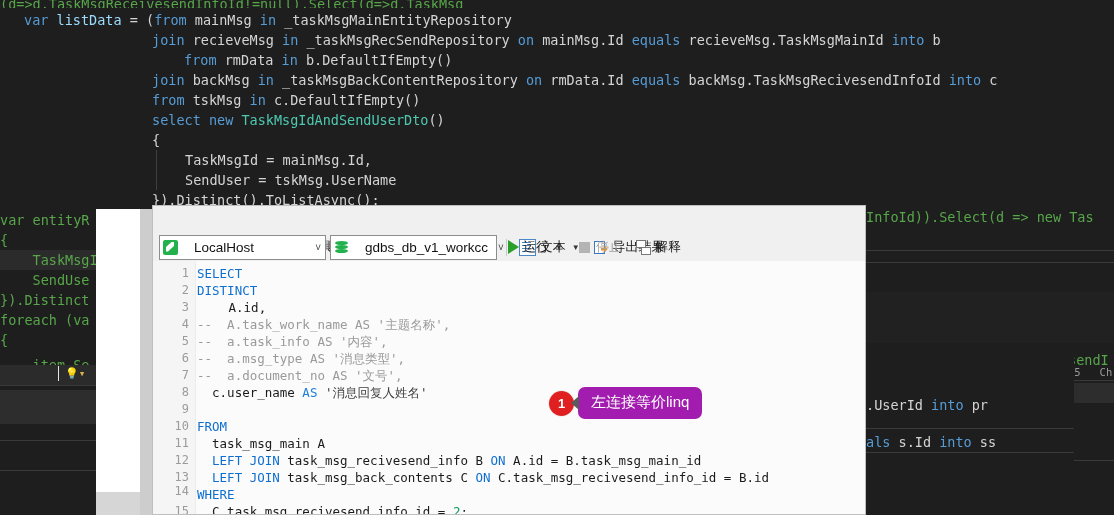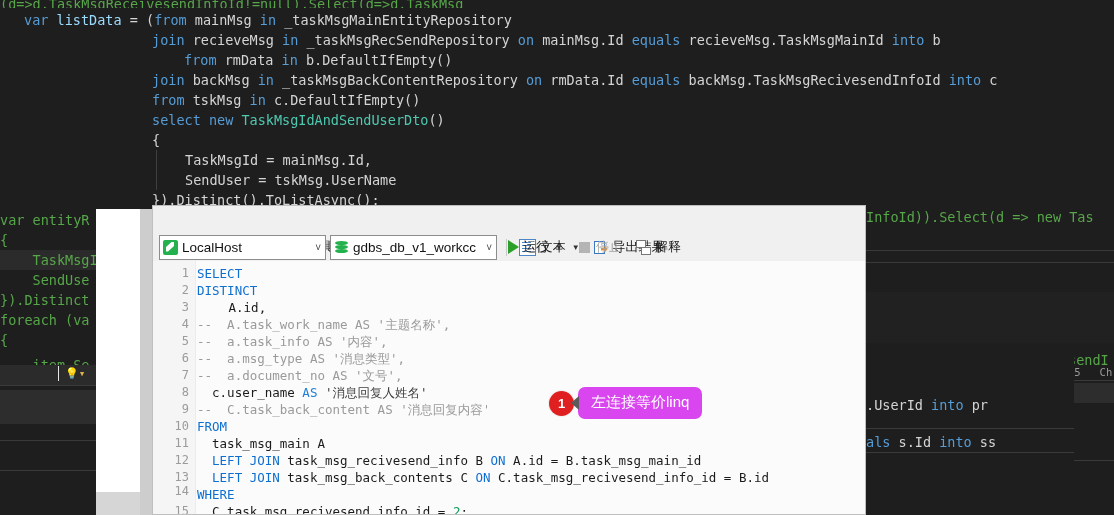--- a/index.html
+++ b/index.html
@@ -70,21 +70,21 @@
   .ico-run{width:0;height:0;border-left:11px solid #2aa02a;border-top:7px solid transparent;
       border-bottom:7px solid transparent;}
   .ico-stop{width:11px;height:11px;background:#b4b4b4;margin:2px;}
   .ico-explain::before{content:"";position:absolute;left:0;top:0;width:8px;height:6px;background:#fff;border:1px solid #777;}
   .ico-explain::after{content:"";position:absolute;left:5px;top:7px;width:8px;height:6px;background:#fff;border:1px solid #777;}
 
   
   .combo{display:flex;align-items:center;height:23px;background:#fff;border:1px solid #8d8d8d;
          padding:0 4px 0 3px;margin-right:4px;font-family:"Liberation Sans","DejaVu Sans",sans-serif;
          font-size:13.5px;color:#111;white-space:nowrap;}
-  .combo .lbl{flex:1;padding:0 6px 0 4px;}
+  .combo .lbl{flex:1;padding:0 6px 0 16px;}
   .combo .chev{color:#444;font-size:10px;padding-left:4px;}
   .ico-server{width:15px;height:15px;background:#22b14c;border-radius:2px;position:relative;}
   .ico-server::before{content:"";position:absolute;left:3px;top:2px;width:8px;height:10px;background:#fff;
       clip-path:polygon(100% 0,100% 45%,25% 100%,0 100%,0 55%,75% 0);}
   .ico-db{width:15px;height:15px;position:relative;}
   .ico-db::before{content:"";position:absolute;left:1px;top:1px;width:13px;height:4px;background:#22b14c;border-radius:50%;
       box-shadow:0 4px 0 #22b14c,0 8px 0 #22b14c;}
 
   
   .sqled{position:absolute;left:0;top:55px;width:712px;height:253px;background:#fbfbfb;}
@@ -98,21 +98,21 @@
   .kw2{color:#1f7fd8;}
   .cmt{color:#9a9a9a;}
   .str{color:#404040;}
   .num{color:#0f9d58;}
 
   
   .callout{position:absolute;display:flex;align-items:center;}
   .cnum{width:25px;height:25px;border-radius:50%;background:#e02020;color:#fff;
         font-family:"Liberation Sans","DejaVu Sans",sans-serif;font-size:13px;font-weight:bold;
         display:flex;align-items:center;justify-content:center;box-shadow:0 0 0 1px rgba(0,0,0,.05);}
-  .cbub{position:relative;margin-left:4px;background:#d946ef;color:#fff;border-radius:7px;
+  .cbub{position:relative;margin-left:4px;background:#a21caf;color:#fff;border-radius:7px;
         padding:6px 13px 7px 13px;font-family:"Liberation Sans","DejaVu Sans",sans-serif;font-size:15px;
         white-space:nowrap;}
   .cbub::before{content:"";position:absolute;left:-7px;top:50%;transform:translateY(-50%);
         border-top:7px solid transparent;border-bottom:7px solid transparent;border-right:8px solid #5a5a5a;}
 
   
   .caretbar{position:absolute;width:1px;height:15px;background:#e6e6e6;}
   .bulb{position:absolute;font-size:11px;}
   .selrow{position:absolute;background:#2b2b2b;height:20px;}
 </style>
@@ -261,21 +261,20 @@
 
       <div class="code">
         <div class="r" style="top:4px;"><span class="kw">SELECT</span></div>
         <div class="r" style="top:21px;"><span class="kw">DISTINCT</span></div>
         <div class="r" style="top:38px;padding-left:24px;"> A.id,</div>
         <div class="r" style="top:55px;"><span class="cmt">--  A.task_work_name AS '主题名称',</span></div>
         <div class="r" style="top:72px;"><span class="cmt">--  a.task_info AS '内容',</span></div>
         <div class="r" style="top:89px;"><span class="cmt">--  a.msg_type AS '消息类型',</span></div>
         <div class="r" style="top:106px;"><span class="cmt">--  a.document_no AS '文号',</span></div>
         <div class="r" style="top:123px;">  c.user_name <span class="kw2">AS</span> <span class="str">'消息回复人姓名'</span></div>
-        <div class="r" style="top:140px;"><span class="cmt">--  C.task_back_content AS '消息回复内容'</span></div>
         <div class="r" style="top:157px;"><span class="kw">FROM</span></div>
         <div class="r" style="top:174px;">  task_msg_main A</div>
         <div class="r" style="top:191px;">  <span class="kw">LEFT JOIN</span> task_msg_recivesend_info B <span class="kw">ON</span> A.id = B.task_msg_main_id</div>
         <div class="r" style="top:208px;">  <span class="kw">LEFT JOIN</span> task_msg_back_contents C <span class="kw">ON</span> C.task_msg_recivesend_info_id = B.id</div>
         <div class="r" style="top:225px;"><span class="kw">WHERE</span></div>
         <div class="r" style="top:242px;">  C.task_msg_recivesend_info_id = <span class="num">2</span>;</div>
       </div>
     </div>
   </div>
 

